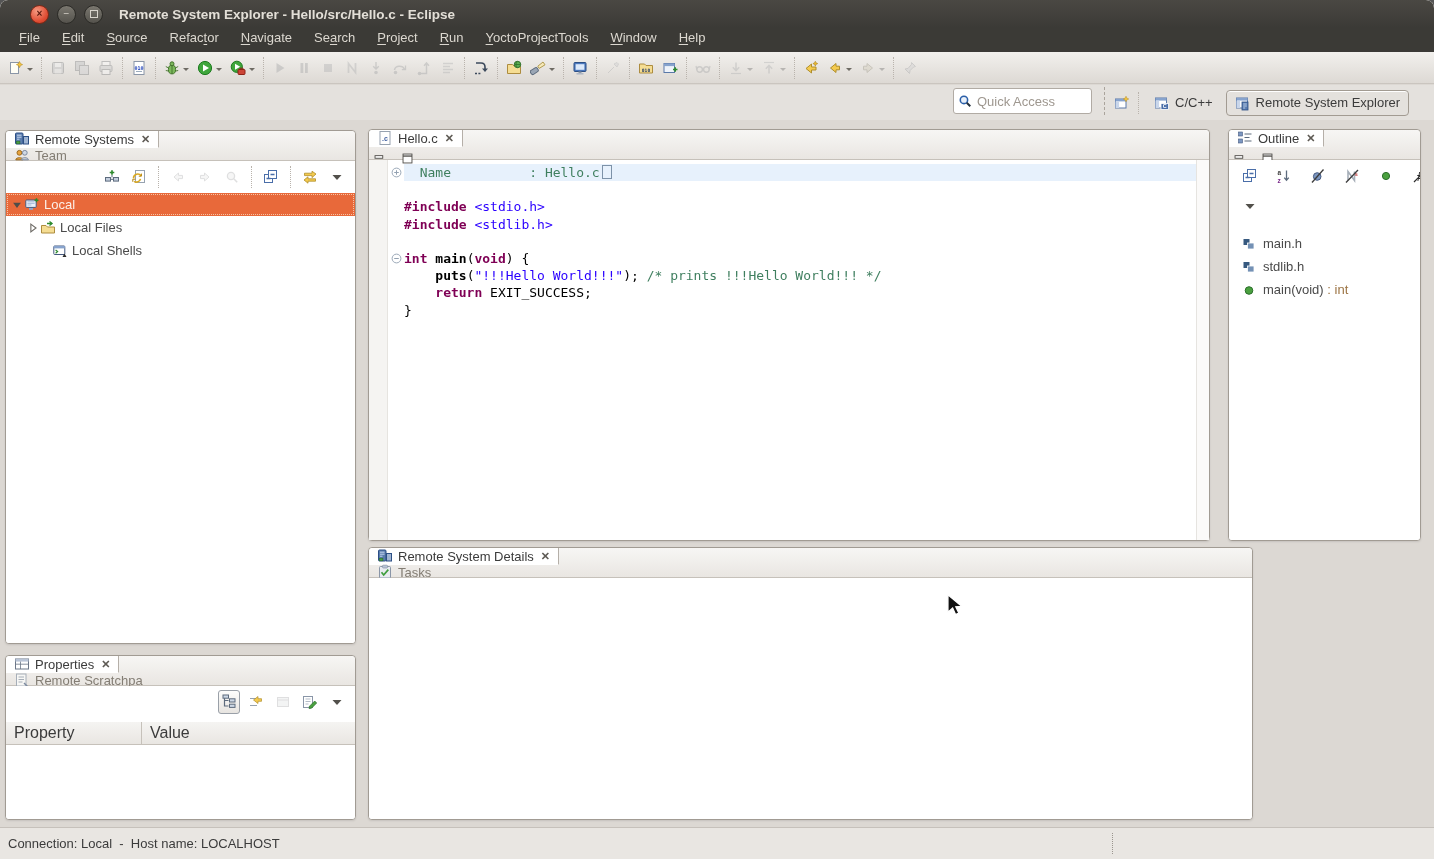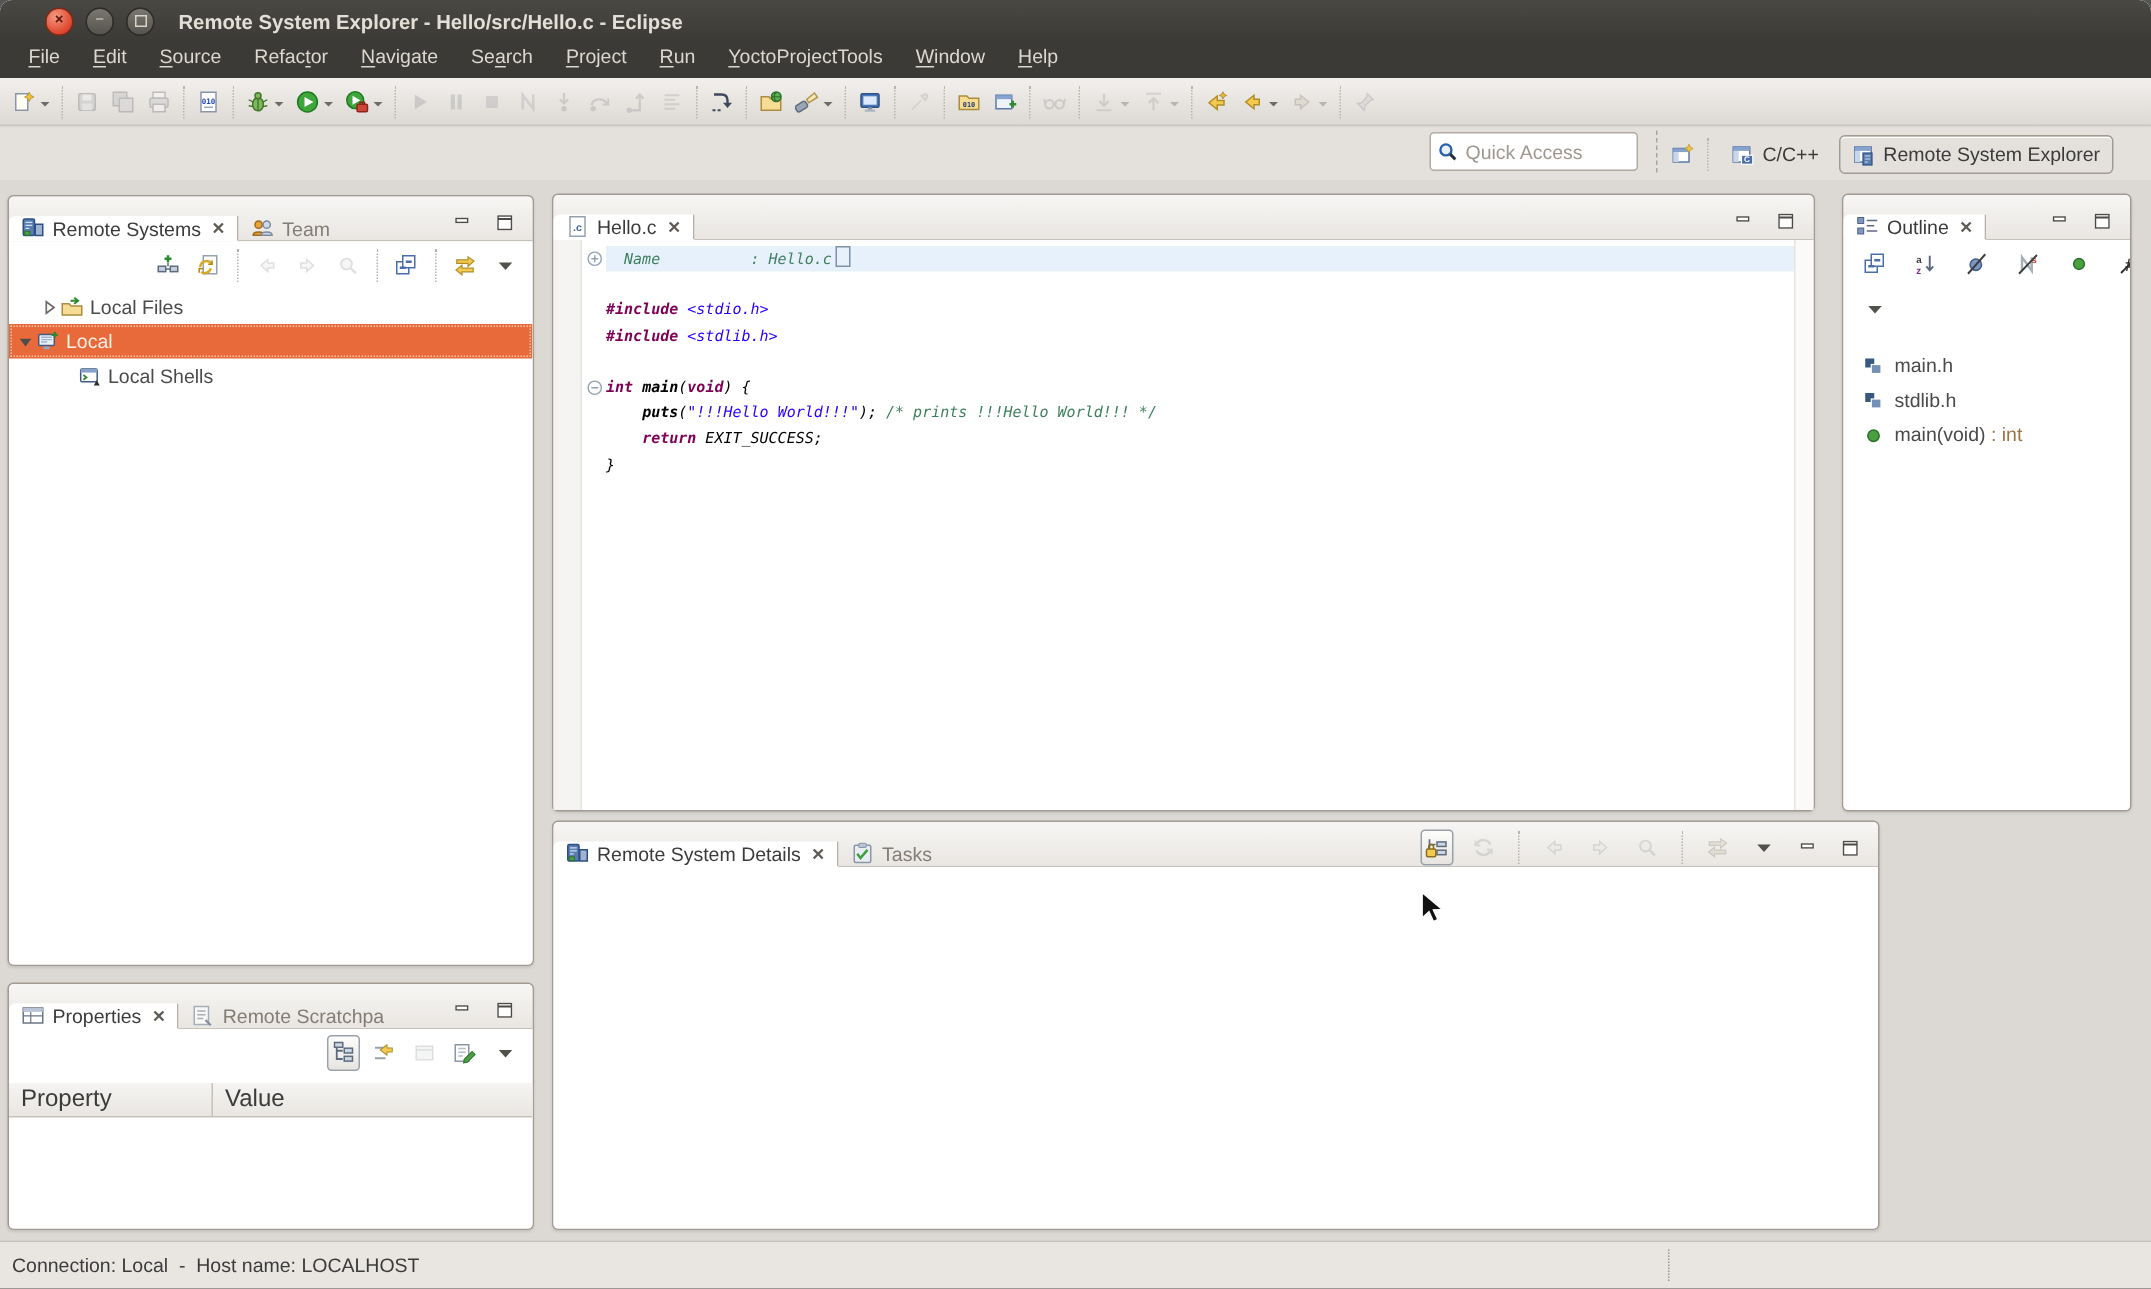--- a/index.html
+++ b/index.html
@@ -46,21 +46,21 @@
   .persp-btn{display:flex;align-items:center;gap:5px;font-size:13px;color:#3b3b3b;
     background:none;border:1px solid transparent;padding:4px 8px;border-radius:4px;
     font-family:"Liberation Sans",sans-serif;white-space:nowrap;}
   .persp-btn.selected{border:1px solid #a29b92;background:linear-gradient(#fdfcfb,#ecease6);
     box-shadow:inset 0 1px 0 #fff;}
   .mini-sep{width:0;height:22px;border-left:1px dotted #b9b3ac;}
   
   .view{position:absolute;border:1px solid #a19b93;border-radius:4px;background:#fff;
     box-shadow:0 1px 2px rgba(0,0,0,.10);box-sizing:border-box;}
   .vheader{height:29px;background:linear-gradient(#f7f6f4,#e9e6e2);
-    border-bottom:1px solid #c6c1ba;border-radius:4px 4px 0 0;display:flex;align-items:flex-end;}
+    border-bottom:1px solid #c6c1ba;border-radius:4px 4px 0 0;display:flex;align-items:flex-start;flex-direction:column;}
   .tab{display:flex;align-items:center;gap:5px;padding:0 8px;font-size:13px;color:#837d74;white-space:nowrap;}
   .tab.active{background:#fff;color:#3b3b3b;border-right:1px solid #b5afa8;
     border-radius:4px 0 0 0;margin-bottom:-1px;border-bottom:1px solid #fff;}
   .tab .tclose{font-size:11px;font-weight:bold;color:#5f5b55;margin-left:2px;}
   .hdr-spacer{flex:1;}
   .hdr-right{display:flex;align-items:center;gap:7px;padding-right:8px;}
   .vbody{position:relative;background:#fff;border-radius:0 0 3px 3px;overflow:hidden;
     height:calc(100% - 30px);}
   .inner-toolbar{display:flex;align-items:center;gap:3px;padding:4px 6px 2px 6px;}
   .inner-toolbar.right{justify-content:flex-end;}
@@ -75,21 +75,21 @@
   .ptable-head .cell{padding-left:8px;box-sizing:border-box;}
   .ptable-head .cell.c1{width:136px;border-right:1px solid #c6c1ba;height:100%;display:flex;align-items:center;}
   
   #editor-body{display:flex;height:calc(100% - 30px);}
   #ed-ruler{width:18px;background:#f5f4f2;border-right:1px solid #e6e4e0;flex:none;}
   #ed-main{flex:1;position:relative;padding-top:4px;overflow:hidden;}
   #ed-overview{width:12px;background:#fbfaf9;border-left:1px solid #e6e4e0;flex:none;}
   .code-row{display:flex;height:17.2px;}
   .fold-cell{width:16px;flex:none;display:flex;align-items:center;justify-content:center;}
   .line-text{flex:1;white-space:pre;font-family:"DejaVu Sans Mono",monospace;
-    font-size:10px;line-height:17.2px;color:#000;font-style:italic;}
+    font-size:13px;line-height:17.2px;color:#000;}
   .line-text.current{background:#e7f1fc;}
   .seg-kw{color:#7f0055;font-weight:bold;}
   .seg-str{color:#2a00ff;}
   .seg-comment{color:#3f7f5f;}
   .seg-plain{color:#000;}
   .seg-fn{color:#000;font-weight:bold;}
   .fold-box{display:inline-block;width:8px;height:12px;border:1px solid #7d92a8;
     margin-left:2px;vertical-align:-2px;}
   
   .o-item{display:flex;align-items:center;gap:6px;height:23px;padding-left:12px;
@@ -473,50 +473,50 @@
               <path d="M6 7.8v2h7.5v2.4H6v2L2 11z" fill="#f4ca4e" stroke="#b08e2b" stroke-width=".8"></path>
             </svg>
           </button>
           <button class="tb-btn">
             <svg width="16" height="16" viewBox="0 0 16 16" aria-hidden="true">
               <path d="M3.5 6h9L8 11z" fill="#52504b"></path>
             </svg>
           </button>
         </div>
       <div id="remote-tree" style="margin-top:2px;">
-          <div class="t-row" style="padding-left: 20px;">
-            <span class="twisty">
-              <svg width="12" height="12" viewBox="0 0 14 14">
-                <path d="M4.5 2.5l6 4.5-6 4.5z" fill="none" stroke="#6e6b66" stroke-width="1.3"></path>
-              </svg>
-            </span>
-            <span class="ticon">
-              <svg width="16" height="16" viewBox="0 0 16 16" aria-hidden="true">
-                <path d="M1.5 5.5h4.5L7.5 7h7v6h-13z" fill="#f5dd93" stroke="#ad8c3f"></path>
-                <path d="M9.5 1.5l2.5 2-2.5 2" fill="none" stroke="#2e8a2e" stroke-width="1.4"></path>
-                <path d="M12 3.5H7" stroke="#2e8a2e" stroke-width="1.4"></path>
-              </svg>
-            </span>
-            <span>Local Files</span>
-          </div>
           <div class="t-row selected" style="padding-left: 4px;">
             <span class="twisty">
               <svg width="12" height="12" viewBox="0 0 14 14">
                 <path d="M2.5 4.5h9L7 10.5z" fill="#4f4d49"></path>
               </svg>
             </span>
             <span class="ticon">
               <svg width="16" height="16" viewBox="0 0 16 16" aria-hidden="true">
                 <rect x="1.8" y="3" width="10.4" height="7.4" rx=".8" fill="#eaf1fa" stroke="#44597f"></rect>
                 <path d="M3.4 4.8h7.2M3.4 6.4h7.2M3.4 8h4" stroke="#9db4d6" stroke-width=".9"></path>
                 <rect x="5" y="11" width="4" height="1.8" fill="#8fa8cc"></rect>
                 <path d="M10.5 3.2h4M12.5 1.2v4" stroke="#2e8a2e" stroke-width="1.5"></path>
               </svg>
             </span>
             <span>Local</span>
+          </div>
+          <div class="t-row" style="padding-left: 20px;">
+            <span class="twisty">
+              <svg width="12" height="12" viewBox="0 0 14 14">
+                <path d="M4.5 2.5l6 4.5-6 4.5z" fill="none" stroke="#6e6b66" stroke-width="1.3"></path>
+              </svg>
+            </span>
+            <span class="ticon">
+              <svg width="16" height="16" viewBox="0 0 16 16" aria-hidden="true">
+                <path d="M1.5 5.5h4.5L7.5 7h7v6h-13z" fill="#f5dd93" stroke="#ad8c3f"></path>
+                <path d="M9.5 1.5l2.5 2-2.5 2" fill="none" stroke="#2e8a2e" stroke-width="1.4"></path>
+                <path d="M12 3.5H7" stroke="#2e8a2e" stroke-width="1.4"></path>
+              </svg>
+            </span>
+            <span>Local Files</span>
           </div>
           <div class="t-row" style="padding-left: 32px;">
             <span class="twisty"></span>
             <span class="ticon">
               <svg width="16" height="16" viewBox="0 0 16 16" aria-hidden="true">
                 <rect x="1.8" y="3" width="11" height="8.5" rx=".8" fill="#fff" stroke="#44597f"></rect>
                 <rect x="1.8" y="3" width="11" height="2.4" fill="#87a3cd"></rect>
                 <path d="M3.6 7l2 1.6-2 1.6" fill="none" stroke="#2e8a2e" stroke-width="1.2"></path>
                 <path d="M12.5 10.5l2 3.5h-4z" fill="#2d2d2d"></path>
               </svg>

